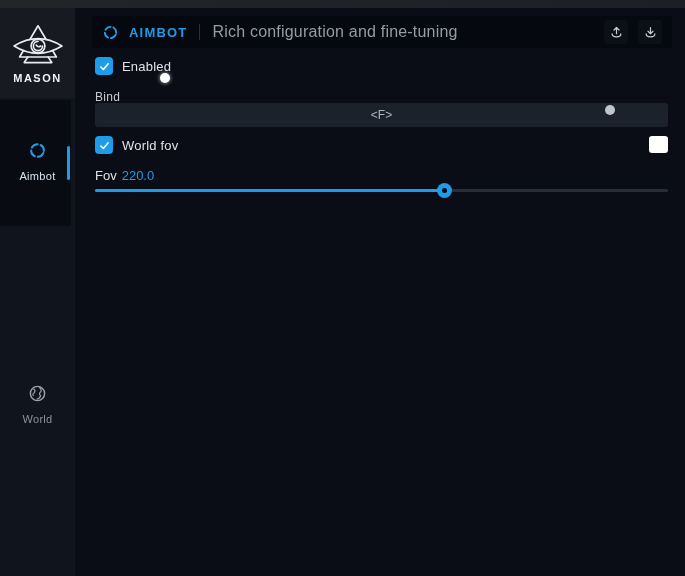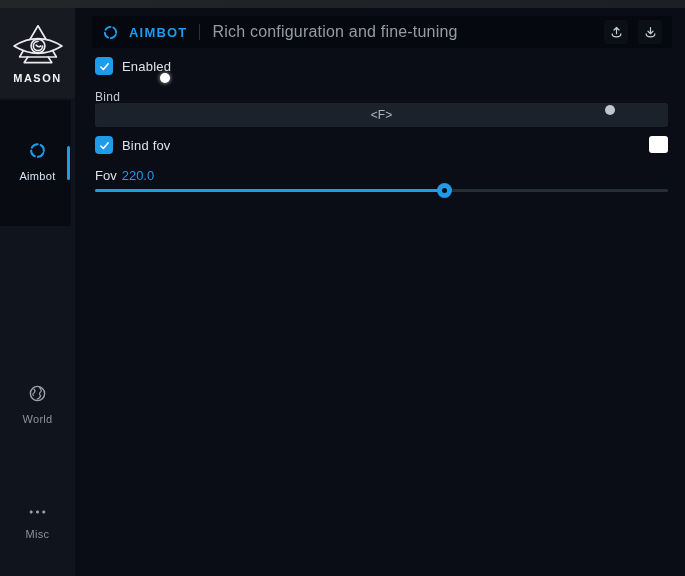--- a/index.html
+++ b/index.html
@@ -103,30 +103,20 @@
     <div class="nav-item" style="top:376px">
       <span class="nav-icon">
         <svg width="19" height="19" viewBox="0 0 24 24" fill="none" stroke-width="1.8">
           <circle cx="12" cy="12" r="9"></circle>
           <path d="M7 6 q3 2 1 5 q-3 1 -1 4 M14 4 q4 3 2 6 q-3 2 0 5 q-2 4 -5 4" fill="none" stroke-width="1.5"></path>
         </svg>
       </span>
       <span class="nav-label">World</span>
     </div>
 
-    <div class="nav-item" style="top:496px">
-      <span class="nav-icon">
-        <svg width="19" height="12" viewBox="0 0 24 12" fill="#9aa1a9" stroke="none">
-          <circle cx="4" cy="6" r="1.5"></circle>
-            <circle cx="12" cy="6" r="1.5"></circle>
-            <circle cx="20" cy="6" r="1.5"></circle>
-        </svg>
-      </span>
-      <span class="nav-label">Misc</span>
-    </div>
   </div>
 
   <div class="header-bar">
     <span style="display:flex">
       <svg width="17" height="17" viewBox="0 0 24 24" fill="none" stroke="#1e9be9" stroke-width="2.6" stroke-linecap="round">
         <circle cx="12" cy="12" r="8" stroke-dasharray="8.5 4.07" transform="rotate(23 12 12)"></circle>
       </svg>
     </span>
     <span class="header-title">AIMBOT</span>
     <span class="header-divider"></span>
@@ -159,21 +149,21 @@
   <div class="bind-input">
     <span>&lt;F&gt;</span>
   </div>
 
   <div class="checkbox-row" style="left:95px; top:136px">
     <span class="checkbox">
       <svg width="11" height="11" viewBox="0 0 24 24" fill="none" stroke="#ffffff" stroke-width="3.4" stroke-linecap="round" stroke-linejoin="round">
           <path d="M4 13 L9.5 18.5 L20 6"></path>
         </svg>
     </span>
-    <span class="checkbox-label">Bind fov</span>
+    <span class="checkbox-label">World fov</span>
   </div>
   <span class="color-swatch" style="background: rgb(255, 255, 255);"></span>
 
   <div class="slider-label">
     <span>Fov</span><span class="slider-value">220.0</span>
   </div>
   <div class="slider">
     <div class="slider-track"></div>
     <div class="slider-fill" style="width: 61%;"></div>
     <div class="slider-handle" style="left: 61%;"></div>

